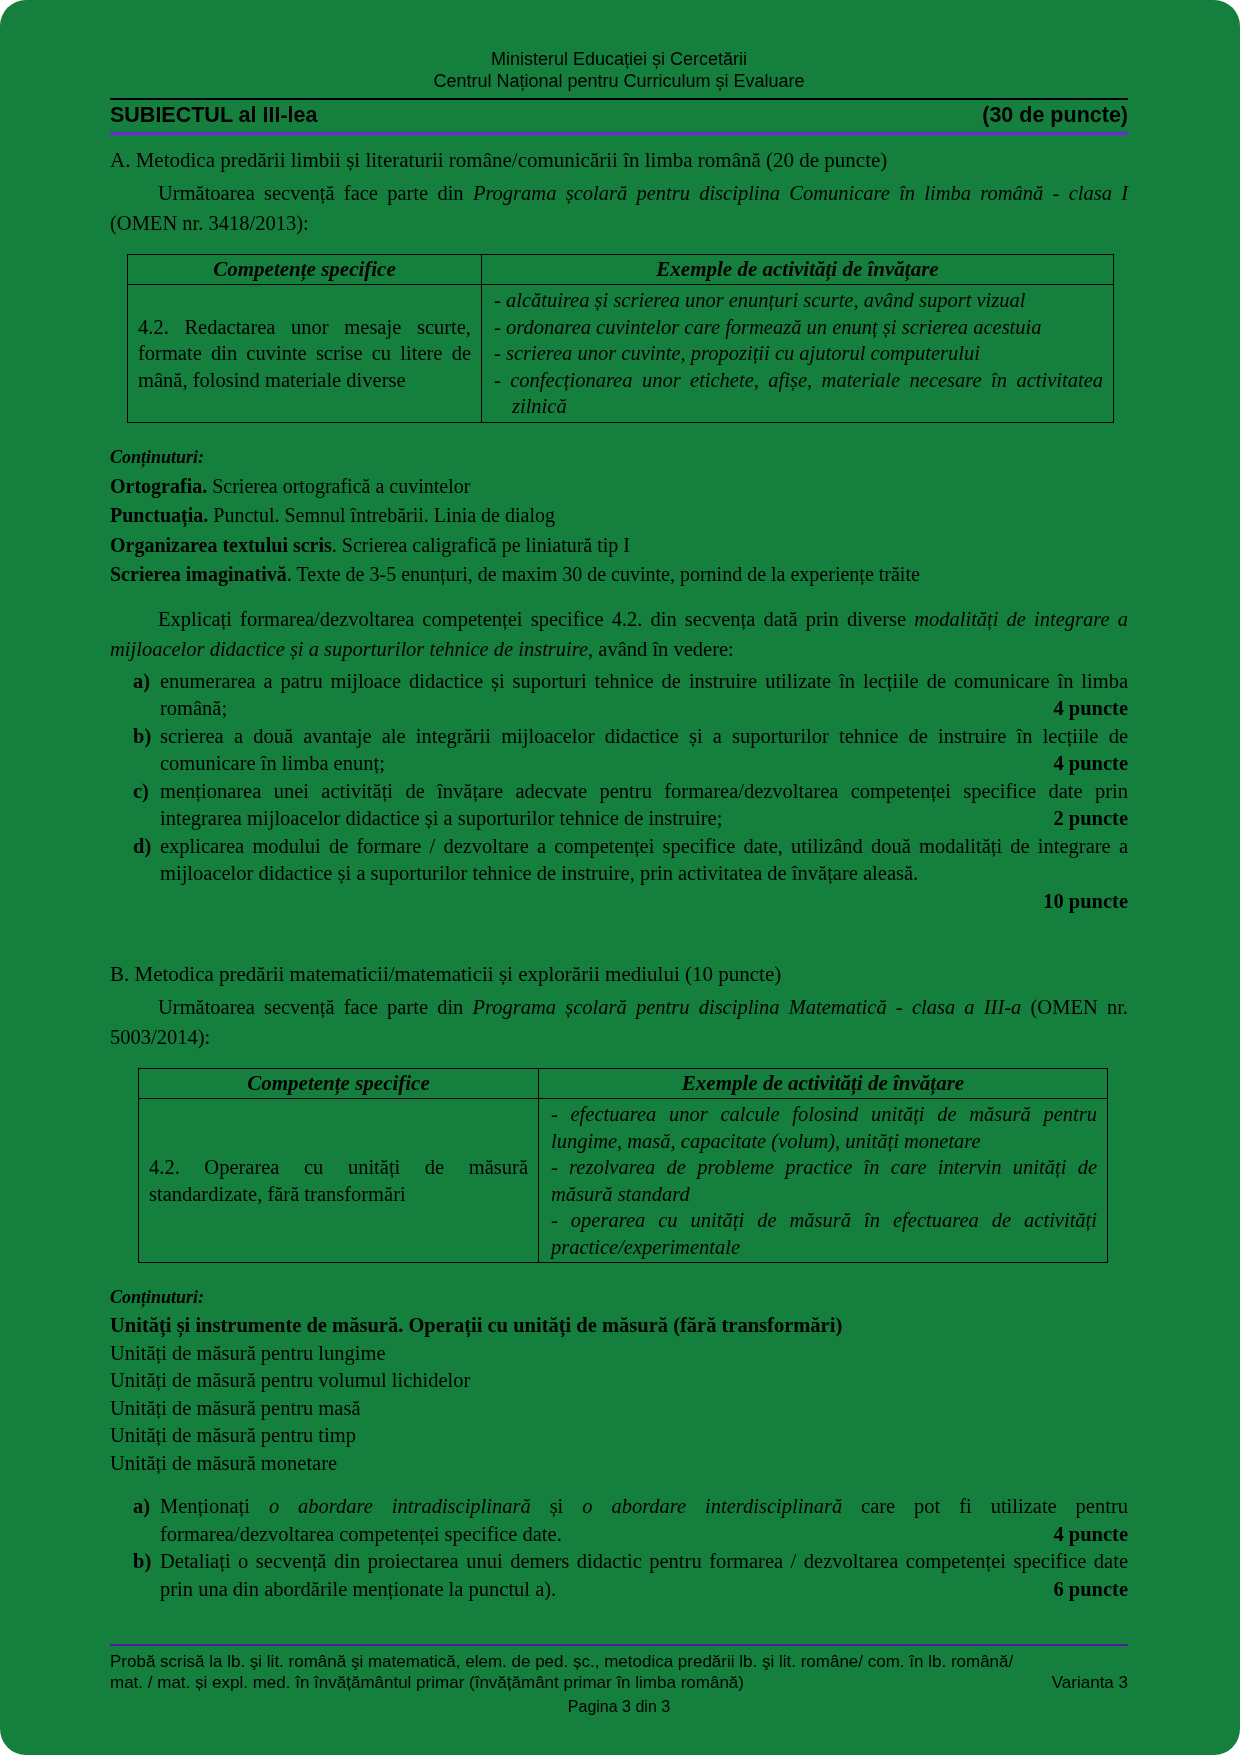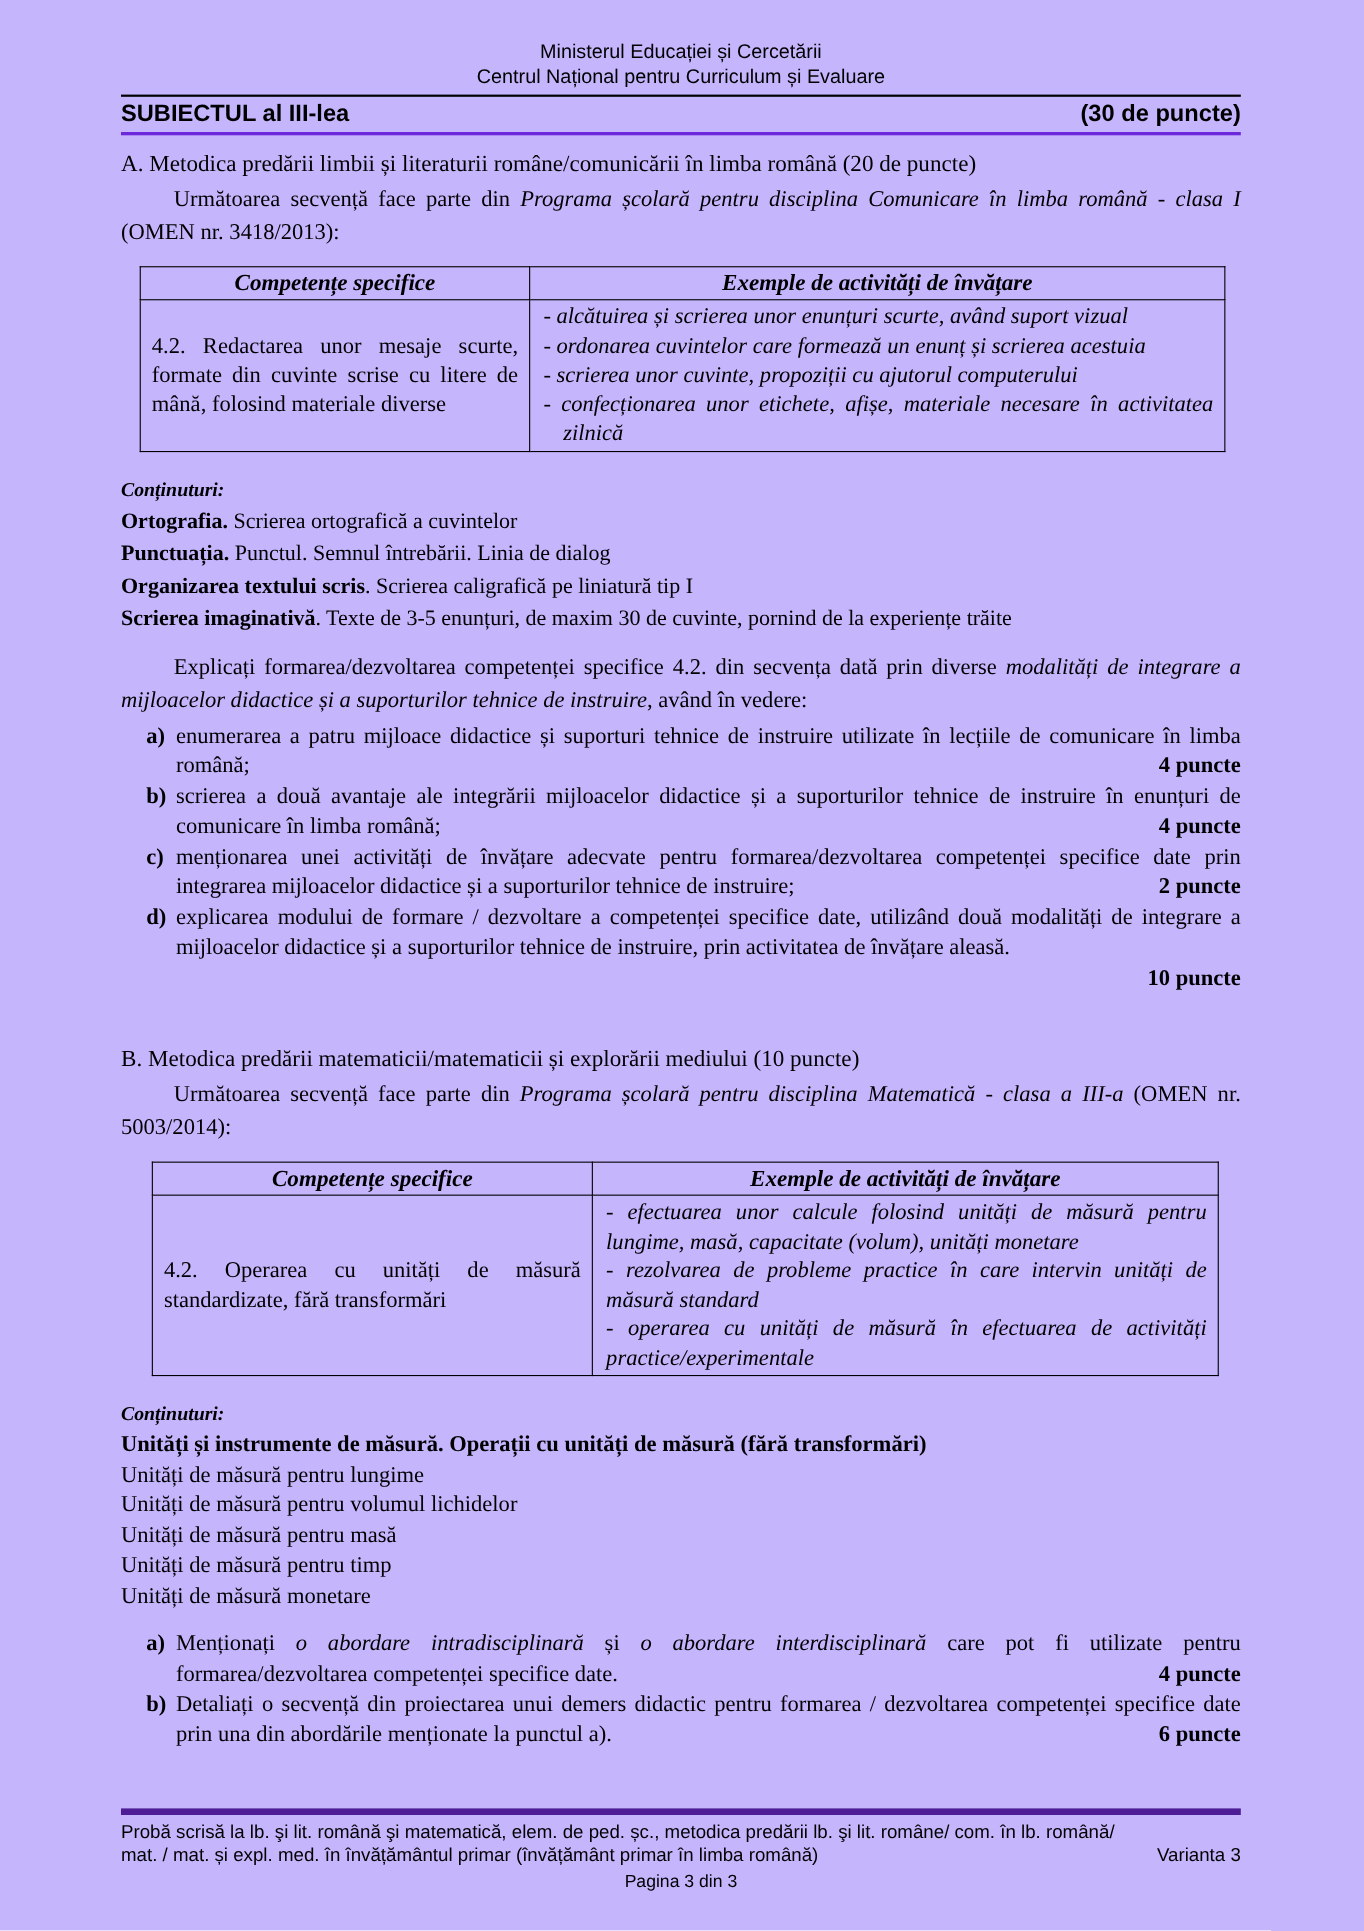--- a/index.html
+++ b/index.html
@@ -1,23 +1,24 @@
 <!DOCTYPE html>
 <html><head>
 <meta charset="utf-8">
 <style>
   html,body { margin:0; padding:0; background:#ffffff; }
   .page {
     position:relative;
     width:1240px; height:1755px;
-    background:#c4b5fd; color:#000;
+    background:#15803d; color:#000;
     font-family:"Liberation Serif","DejaVu Serif",serif;
     box-sizing:border-box;
-    padding:36px 112px 0 110px;
+    padding:48px 112px 0 110px;
     overflow:hidden;
+    border-radius:26px;
   }
   
   .org-header {
     font-family:"Liberation Sans","DejaVu Sans",sans-serif;
     text-align:center; font-size:18px; line-height:22px;
   }
   .top-rule { border-top:2px solid #000; margin-top:6px; }
   .subject-bar {
     display:flex; justify-content:space-between;
     font-family:"Liberation Sans","DejaVu Sans",sans-serif;
@@ -53,21 +54,21 @@
   .items.b { margin-top:16px; }
   .item { position:relative; padding-left:50px; font-size:20.5px; line-height:27.5px; text-align:justify; margin:0; }
   .item-label { position:absolute; left:23px; font-weight:bold; }
   .points { float:right; font-weight:bold; }
   .points-line { text-align:right; font-weight:bold; }
   
   .footer {
     position:absolute; left:110px; right:112px; top:1644px;
     font-family:"Liberation Sans","DejaVu Sans",sans-serif;
     font-size:17px; line-height:21px;
-    border-top:6px solid #4c1d95; padding-top:5px;
+    border-top:2px solid #4c1d95; padding-top:5px;
   }
   .footer-row { display:flex; justify-content:space-between; align-items:flex-end; }
   .footer-left { max-width:1000px; }
   .footer-page { text-align:center; margin-top:3px; font-size:16px; }
 </style>
 </head>
 <body>
 
 <div class="page">
 
@@ -115,21 +116,21 @@
   <p class="cont-line"><b>Organizarea textului scris</b><span>. Scrierea caligrafică pe liniatură tip I</span></p>
   <p class="cont-line"><b>Scrierea imaginativă</b><span>. Texte de 3-5 enunțuri, de maxim 30 de cuvinte, pornind de la experiențe trăite</span></p>
 
   <p class="para indent task"><span>Explicați formarea/dezvoltarea competenței specifice 4.2. din secvența dată prin diverse </span><i>modalități de integrare a mijloacelor didactice și a suporturilor tehnice de instruire</i><span>, având în vedere:</span></p>
 
   <div class="items">
     <div class="item">
       <span class="item-label">a)</span><span>enumerarea a patru mijloace didactice și suporturi tehnice de instruire utilizate în lecțiile de comunicare în limba română;</span><span class="points">4 puncte</span>
     </div>
     <div class="item">
-      <span class="item-label">b)</span><span>scrierea a două avantaje ale integrării mijloacelor didactice și a suporturilor tehnice de instruire în enunțuri de comunicare în limba română;</span><span class="points">4 puncte</span>
+      <span class="item-label">b)</span><span>scrierea a două avantaje ale integrării mijloacelor didactice și a suporturilor tehnice de instruire în lecțiile de comunicare în limba enunț;</span><span class="points">4 puncte</span>
     </div>
     <div class="item">
       <span class="item-label">c)</span><span>menționarea unei activități de învățare adecvate pentru formarea/dezvoltarea competenței specifice date prin integrarea mijloacelor didactice și a suporturilor tehnice de instruire;</span><span class="points">2 puncte</span>
     </div>
     <div class="item">
       <span class="item-label">d)</span><span>explicarea modului de formare / dezvoltare a competenței specifice date, utilizând două modalități de integrare a mijloacelor didactice și a suporturilor tehnice de instruire, prin activitatea de învățare aleasă.</span>
       <div class="points-line">10 puncte</div>
     </div>
   </div>
 

